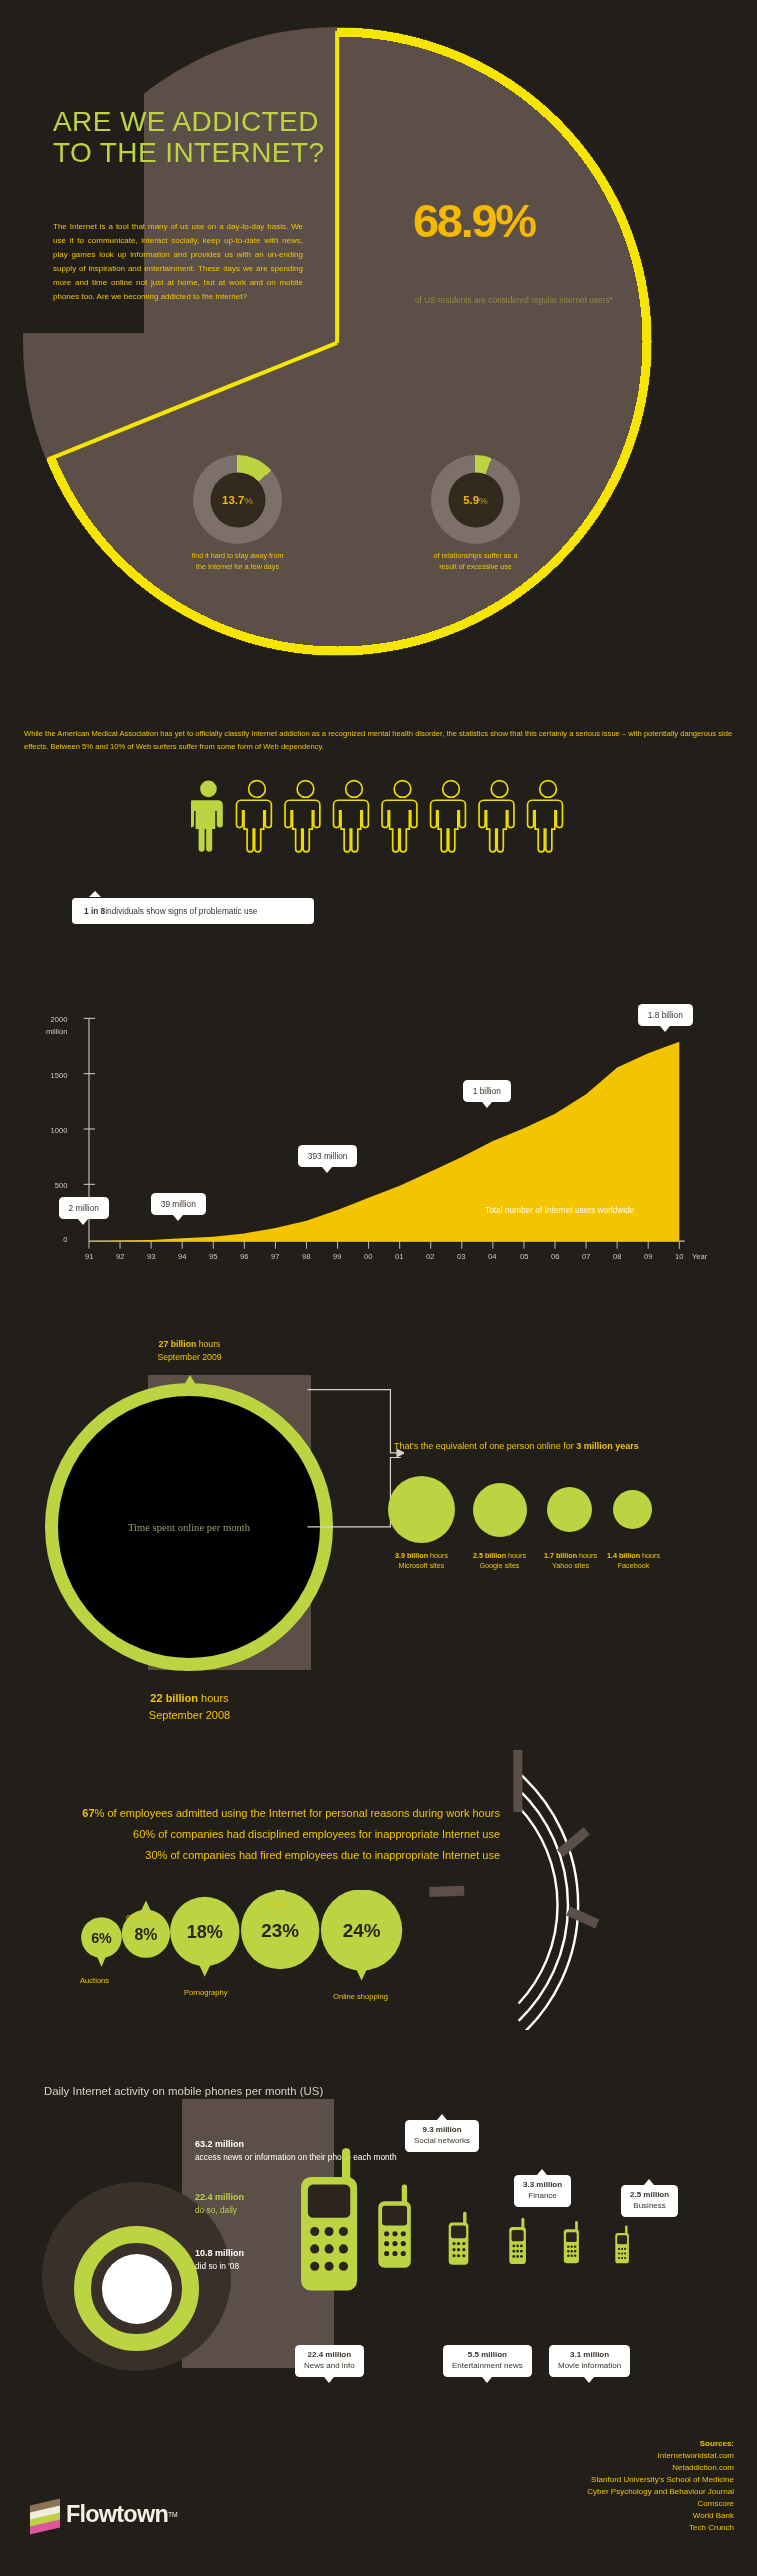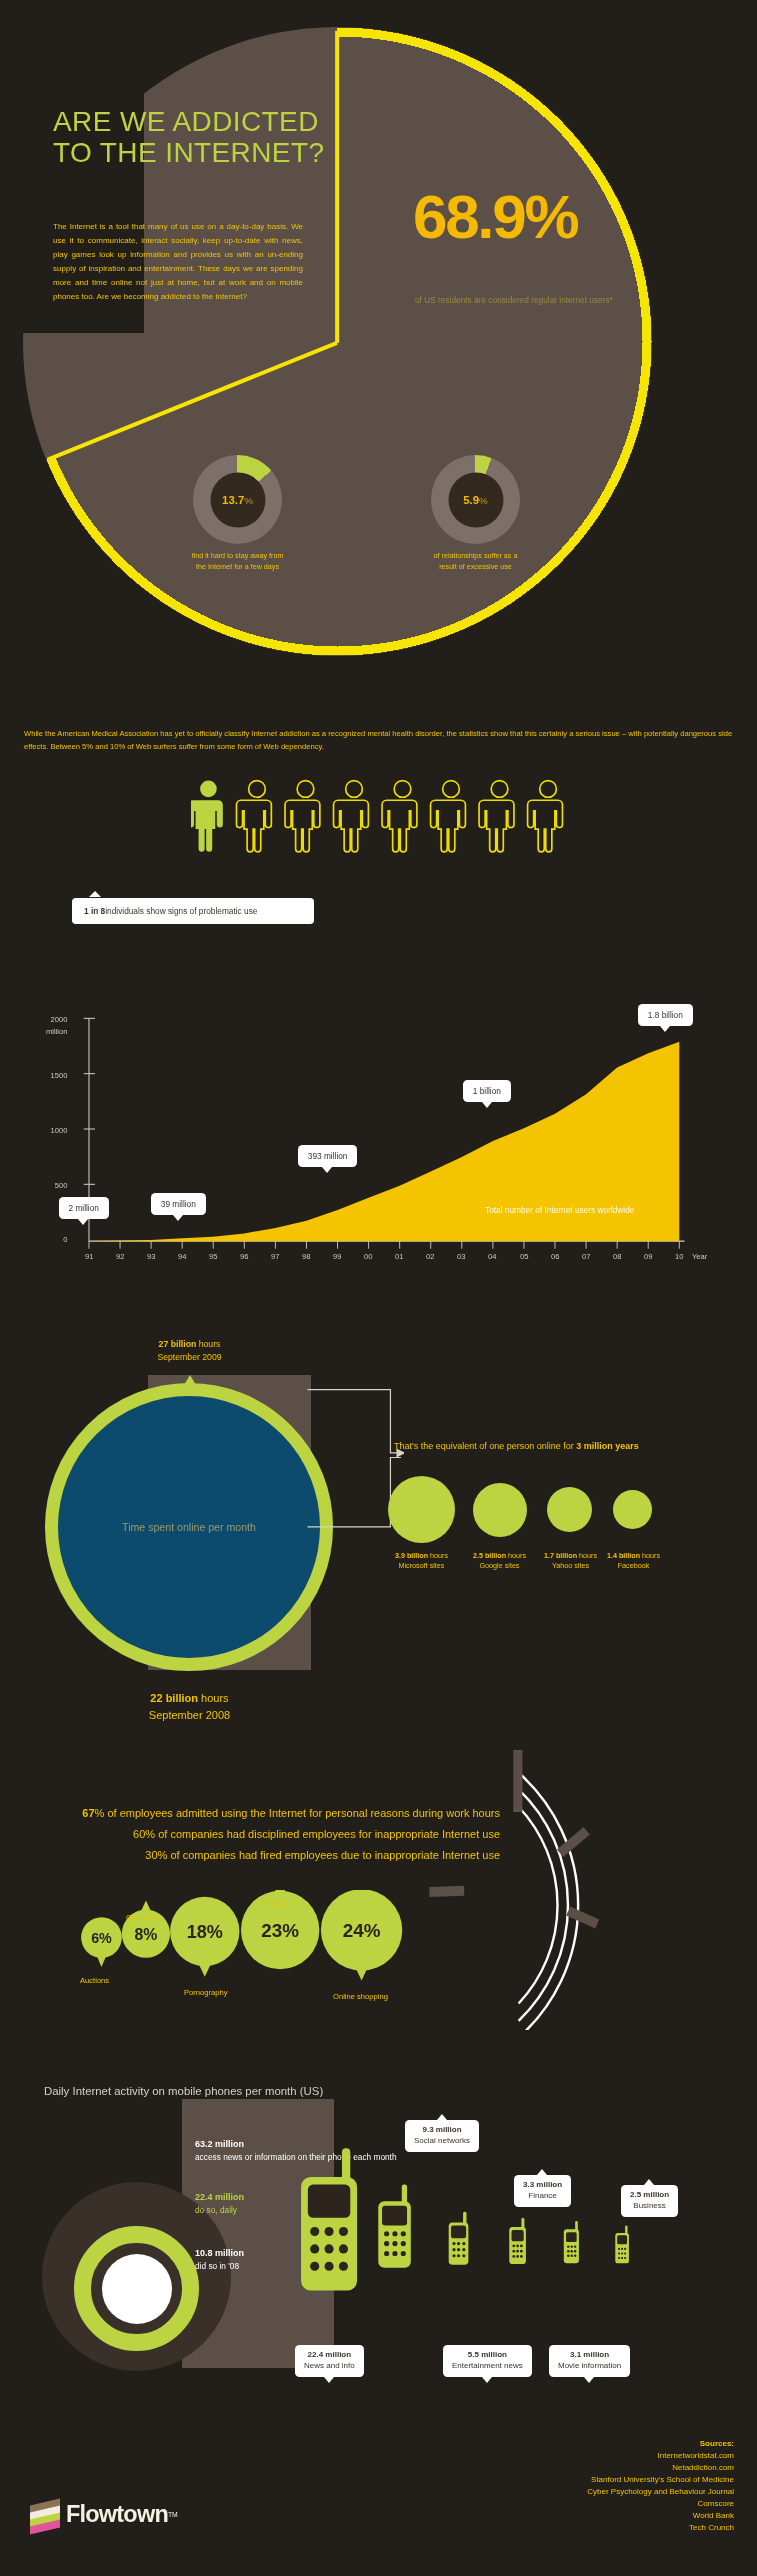--- a/index.html
+++ b/index.html
@@ -43,22 +43,22 @@
   .hero-title {
     position:absolute; left:53px; top:106px; width:288px;
     color:#bcd342; font-size:28px; line-height:1.12; letter-spacing:0.4px;
     font-weight:300;
   }
   .hero-para {
     position:absolute; left:53px; top:220px; width:250px;
     color:#f0c400; font-size:8px; line-height:1.75; text-align:justify;
   }
   .big-stat {
-    position:absolute; left:413px; top:181px;
-    color:#f5b901; font-size:62px; font-weight:bold; letter-spacing:-2.3px;
+    position:absolute; left:413px; top:193px;
+    color:#f5b901; font-size:47px; font-weight:bold; letter-spacing:-2.3px;
     font-family:"Liberation Sans", sans-serif;
   }
   .big-stat-sub {
     position:absolute; left:415px; top:295px; color:#9c8a3a; font-size:8.3px;
   }
 
   
   .mini-donut-wrap { position:absolute; width:97px; }
   .mini-donut {
     position:relative; width:89px; height:89px; border-radius:50%;
@@ -107,21 +107,21 @@
   }
   .chart-series-label {
     position:absolute; color:#fffbe8; font-size:8.3px;
   }
 
   
   #timespent { position:absolute; left:0; top:1311px; width:758px; height:432px; }
   .ts-panel { position:absolute; left:148px; top:64px; width:163px; height:295px; background:#5b4f47; }
   .ts-ring {
     position:absolute; left:45px; top:72px; width:288px; height:288px; border-radius:50%;
-    border:13px solid #bcd342; background:#0c4a6e;
+    border:13px solid #bcd342; background:#000000;font-family:Liberation Serif, serif;
   }
   .ts-ring-inner-label {
     position:absolute; left:0; right:0; top:50%; transform:translateY(-50%);
     text-align:center; color:#9c9a67; font-size:10.6px;
   }
   .ts-notch { position:absolute; left:184px; top:64px; width:0;height:0;
               border-left:6.8px solid transparent;border-right:6.8px solid transparent;border-bottom:10.6px solid #bcd342;}
   .ts-top { position:absolute; left:72px; top:26.5px; width:235px; text-align:center; color:#f0c400; font-size:8.7px; line-height:1.5;}
   .ts-bot { position:absolute; left:72px; top:379px; width:235px; text-align:center; color:#f0c400; font-size:11px; line-height:1.5;}
   .ts-top b, .ts-bot b { font-weight:bold; }

